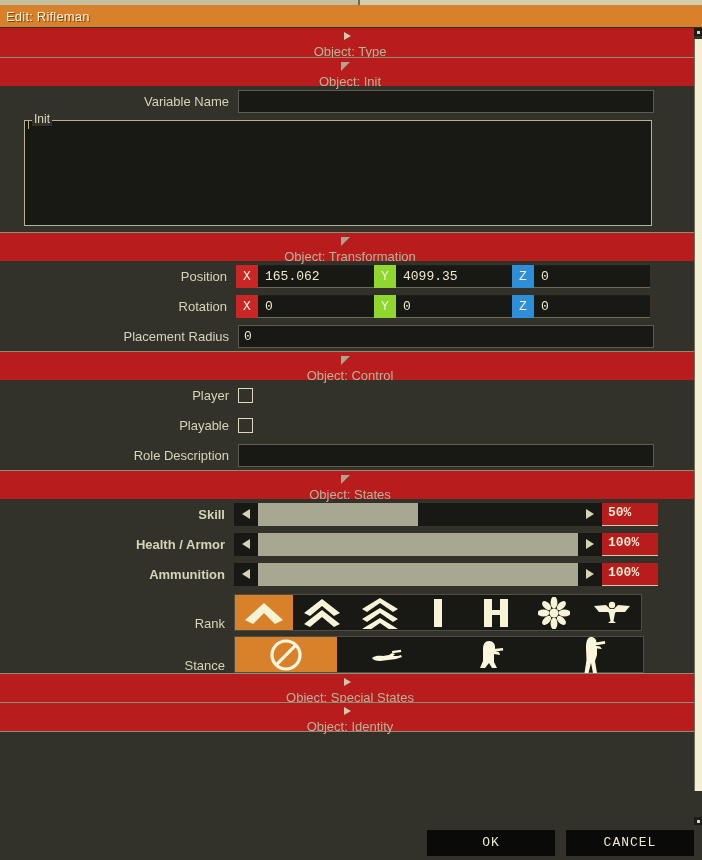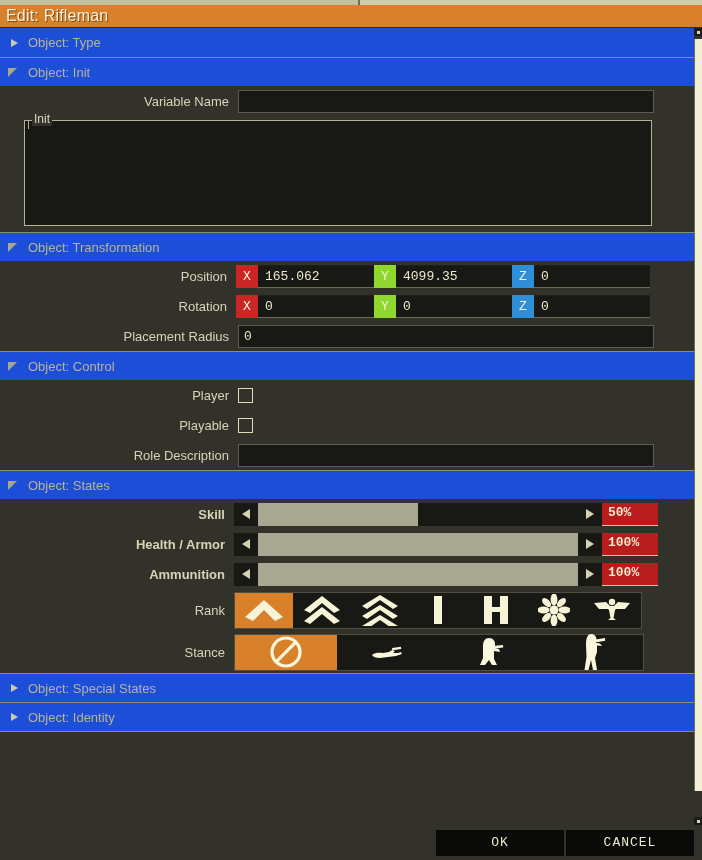--- a/index.html
+++ b/index.html
@@ -26,21 +26,21 @@
   .top-strip .seg-b { position:absolute; left:360px; top:0; width:342px; height:5px; background:#cfcdae; }
 
   
   .titlebar {
     position: absolute; top: 5px; left: 0;
     width: 702px; height: 22px;
     background: #d9812a;
     display: flex; align-items: center;
   }
   .titlebar .title-text {
-    font-size: 16px;
+    font-size: 13px;
     color: #f6f2dc;
     padding-left: 6px;
     letter-spacing: 0.2px;
     text-shadow: 1px 1px 0 rgba(0,0,0,0.45);
     font-weight: 400;
     white-space: nowrap;
   }
 
   
   .body {
@@ -72,22 +72,23 @@
     background: #f3efd3;
     border-left: 1px solid #6f6e5c;
   }
 
   
   .section-head {
     position: relative;
     height: 29px;
     display: flex; align-items: center;
     border-top: 1px solid #8d8c74;
-    background: #1d4ed8;
+    background: #b91c1c;
     padding-left: 6px;
+    flex-direction: column;
   }
   .section-head.first { border-top: none; }
   .tri {
     width: 16px; height: 16px;
     position: relative;
     flex: 0 0 16px;
     margin-right: 6px;
   }
   .tri.collapsed::before {
     content: ""; position: absolute; left: 5px; top: 4px;
@@ -225,21 +226,21 @@
     font-size: 13px;
     font-family: "Liberation Mono", monospace;
     line-height: 19px;
     padding-left: 6px;
     border-bottom: 1px solid #ccc9a9;
     flex: 0 0 56px;
     overflow: hidden; white-space: nowrap;
   }
 
   
-  .iconrow { display: flex; align-items: center; height: 42px; padding-left: 6px; }
+  .iconrow { display: flex; align-items: flex-end; height: 42px; padding-left: 6px; }
   .iconstrip {
     display: flex;
     height: 37px;
     background: #181814;
     border: 1px solid #4f4e42;
   }
   .iconcell {
     width: 58px; height: 35px;
     display: flex; align-items: center; justify-content: center;
     background: #181814;
@@ -255,21 +256,21 @@
     background: #32322b;
     display: flex; align-items: center; justify-content: flex-end;
     padding-right: 8px;
   }
   .btn {
     width: 128px; height: 26px;
     background: #0a0a08;
     color: #ece9cb;
     font-size: 13px;
     display: flex; align-items: center; justify-content: center;
-    margin-left: 2px;
+    margin-left: 11px;
     letter-spacing: 1px;
     font-family: "Liberation Mono", monospace;
   }
 </style>
 </head>
 <body>
 
 <div id="app">
 
   <div class="top-strip">

